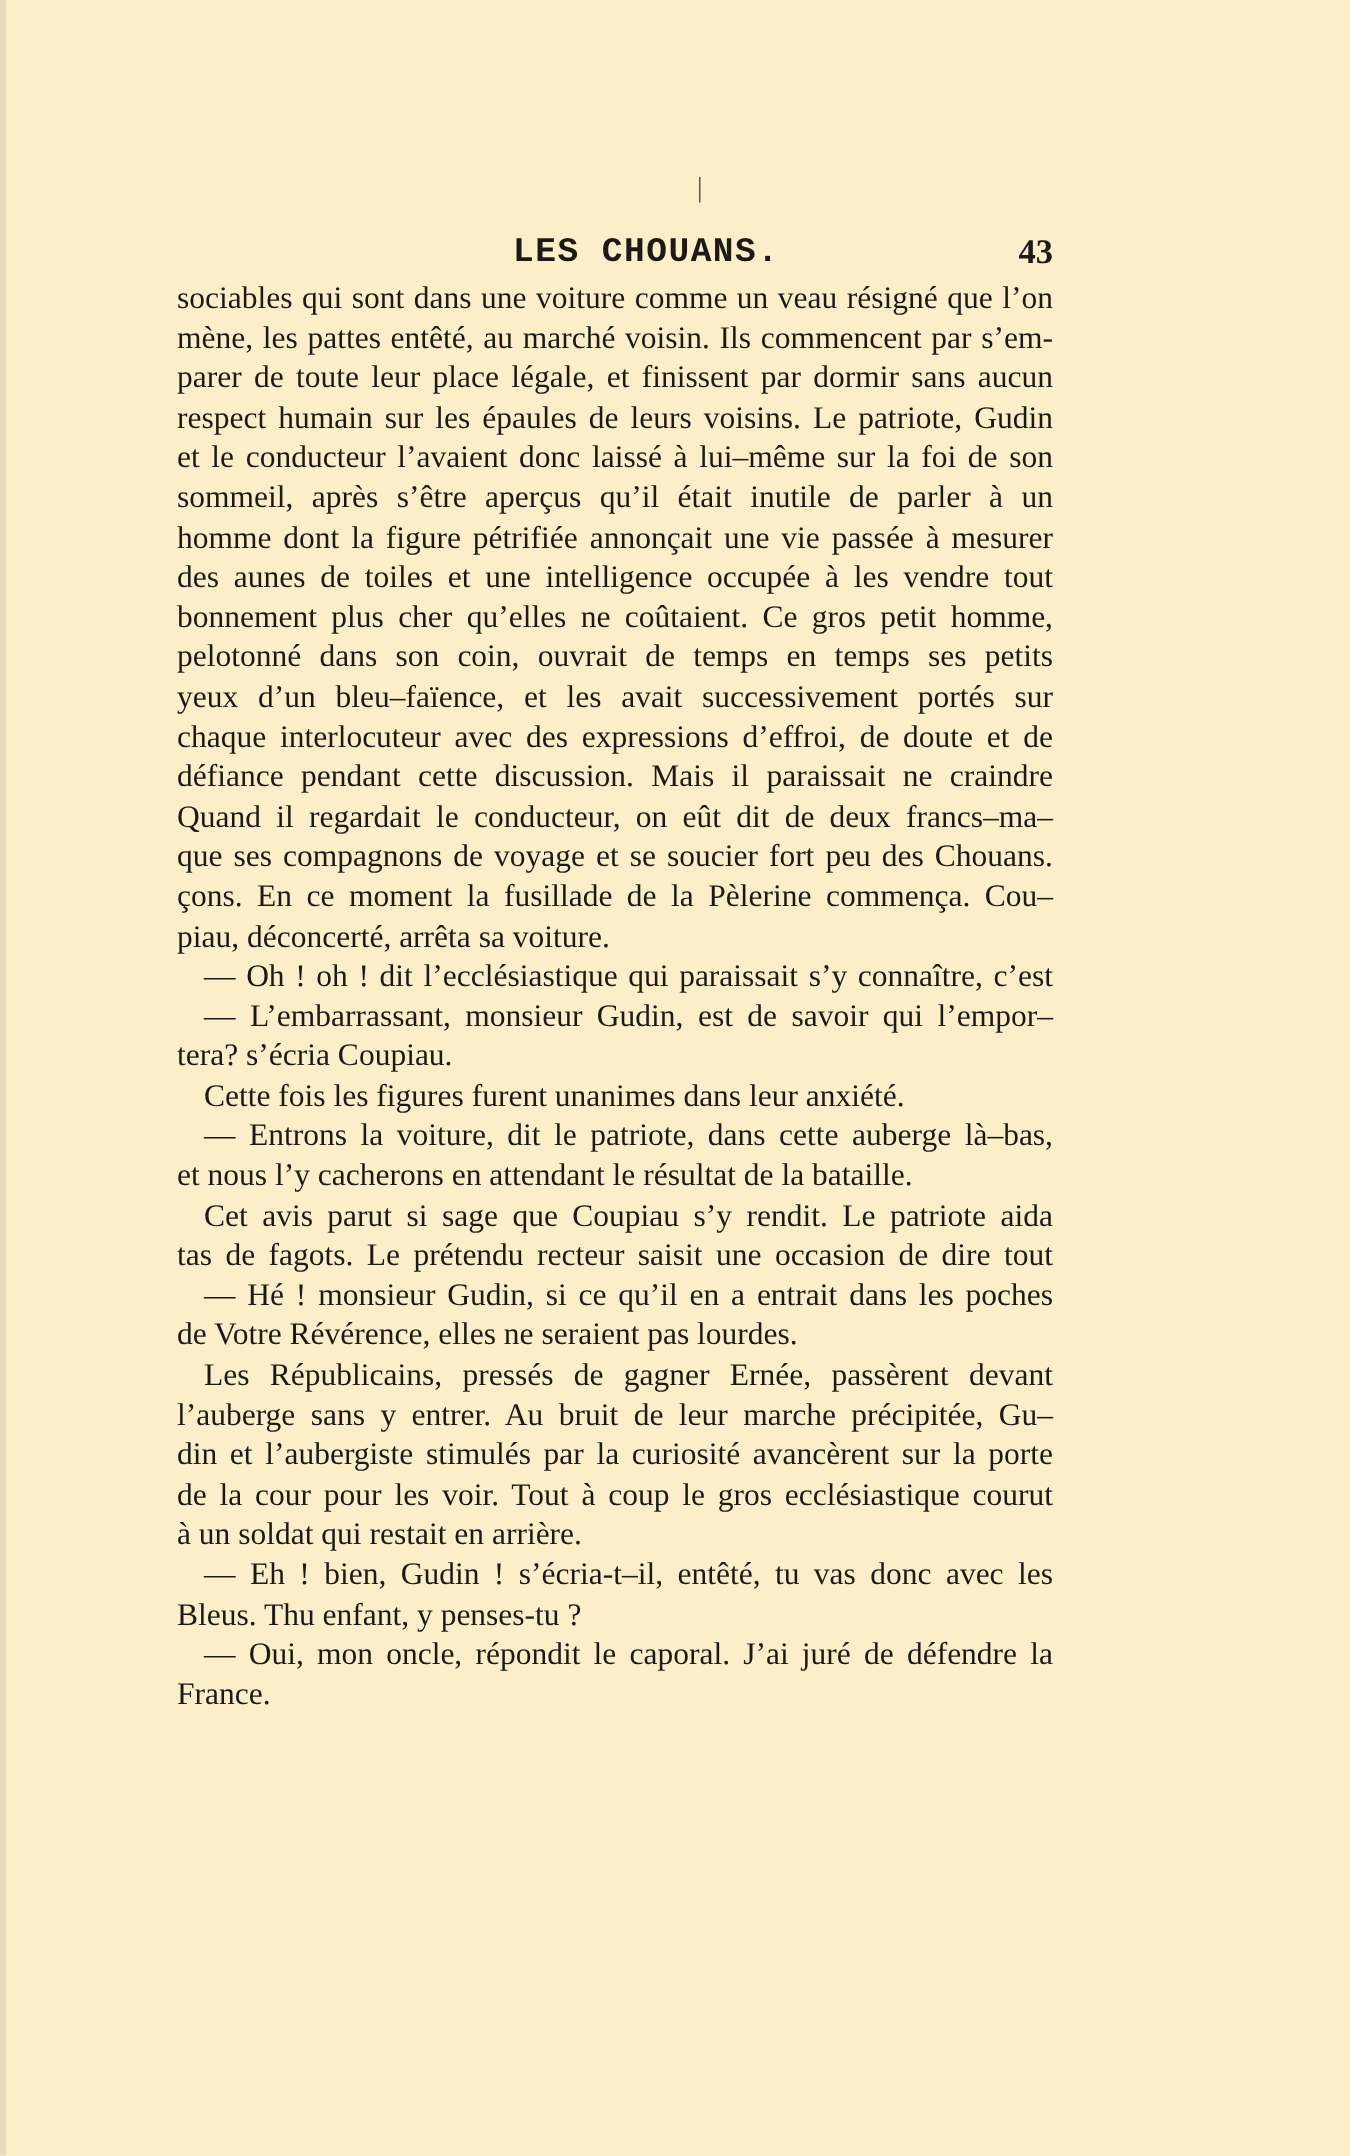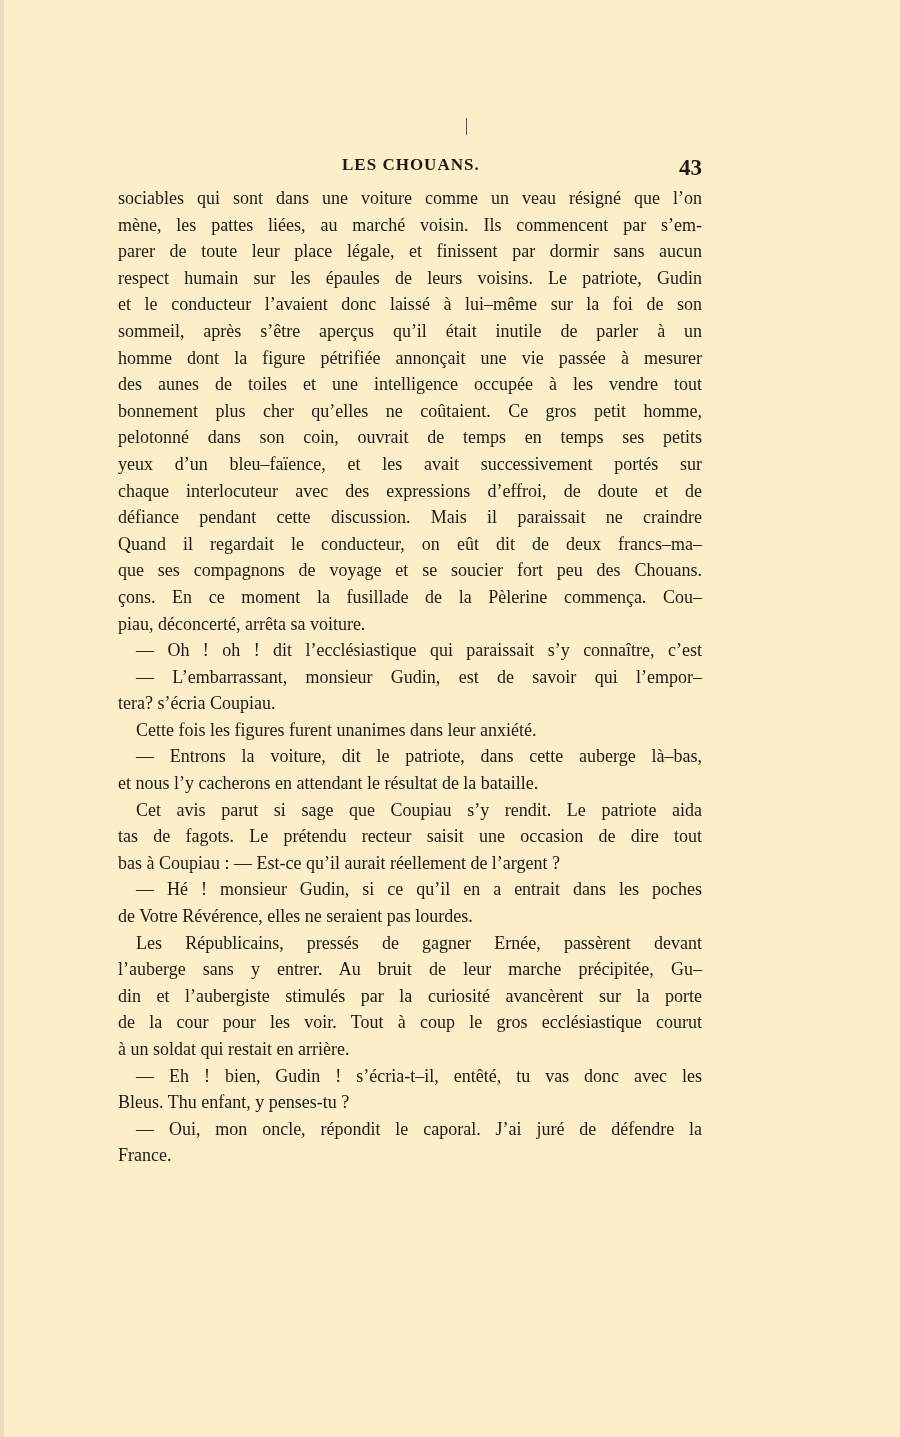--- a/index.html
+++ b/index.html
@@ -39,37 +39,38 @@
       position: absolute;
       top: 155px;
       left: 0;
       width: 584px;
       height: 24px;
     }
     .running-title {
       position: absolute;
       left: 224px;
       top: 0;
-      font-size: 17px;
+      font-size: 23px;
       font-weight: bold;
       letter-spacing: 1px;
+      font-family: Liberation Mono, monospace;
     }
     .page-number {
       position: absolute;
       right: 0;
       top: 0;
       font-size: 23px;
       font-weight: bold;
     }
     .body-text {
       position: absolute;
       top: 185px;
       left: 0;
       width: 584px;
-      font-size: 18px;
+      font-size: 21px;
       line-height: 26.6px;
     }
     .line {
       display: block;
       text-align: justify;
       text-align-last: justify;
       white-space: nowrap;
       height: 26.6px;
       overflow: visible;
     }
@@ -88,21 +89,21 @@
 <div class="page">
   <div class="top-mark"></div>
 
   <div class="running-head">
     <span class="running-title">LES CHOUANS.</span>
     <span class="page-number">43</span>
   </div>
 
   <div class="body-text" id="body-text">
   <span class="line">sociables qui sont dans une voiture comme un veau résigné que l’on</span>
-      <span class="line">mène, les pattes liées, au marché voisin. Ils commencent par s’em-</span>
+      <span class="line">mène, les pattes entêté, au marché voisin. Ils commencent par s’em-</span>
       <span class="line">parer de toute leur place légale, et finissent par dormir sans aucun</span>
       <span class="line">respect humain sur les épaules de leurs voisins. Le patriote, Gudin</span>
       <span class="line">et le conducteur l’avaient donc laissé à lui–même sur la foi de son</span>
       <span class="line">sommeil, après s’être aperçus qu’il était inutile de parler à un</span>
       <span class="line">homme dont la figure pétrifiée annonçait une vie passée à mesurer</span>
       <span class="line">des aunes de toiles et une intelligence occupée à les vendre tout</span>
       <span class="line">bonnement plus cher qu’elles ne coûtaient. Ce gros petit homme,</span>
       <span class="line">pelotonné dans son coin, ouvrait de temps en temps ses petits</span>
       <span class="line">yeux d’un bleu–faïence, et les avait successivement portés sur</span>
       <span class="line">chaque interlocuteur avec des expressions d’effroi, de doute et de</span>
@@ -112,21 +113,20 @@
       <span class="line">çons. En ce moment la fusillade de la Pèlerine commença. Cou–</span>
       <span class="line last">piau, déconcerté, arrêta sa voiture.</span>
       <span class="line indent">— Oh ! oh ! dit l’ecclésiastique qui paraissait s’y connaître, c’est</span>
       <span class="line indent">— L’embarrassant, monsieur Gudin, est de savoir qui l’empor–</span>
       <span class="line last">tera? s’écria Coupiau.</span>
       <span class="line indent last">Cette fois les figures furent unanimes dans leur anxiété.</span>
       <span class="line indent">— Entrons la voiture, dit le patriote, dans cette auberge là–bas,</span>
       <span class="line last">et nous l’y cacherons en attendant le résultat de la bataille.</span>
       <span class="line indent">Cet avis parut si sage que Coupiau s’y rendit. Le patriote aida</span>
       <span class="line">tas de fagots. Le prétendu recteur saisit une occasion de dire tout</span>
-      <span class="line last">bas à Coupiau : — Est-ce qu’il aurait réellement de l’argent ?</span>
       <span class="line indent">— Hé ! monsieur Gudin, si ce qu’il en a entrait dans les poches</span>
       <span class="line last">de Votre Révérence, elles ne seraient pas lourdes.</span>
       <span class="line indent">Les Républicains, pressés de gagner Ernée, passèrent devant</span>
       <span class="line">l’auberge sans y entrer. Au bruit de leur marche précipitée, Gu–</span>
       <span class="line">din et l’aubergiste stimulés par la curiosité avancèrent sur la porte</span>
       <span class="line">de la cour pour les voir. Tout à coup le gros ecclésiastique courut</span>
       <span class="line last">à un soldat qui restait en arrière.</span>
       <span class="line indent">— Eh ! bien, Gudin ! s’écria-t–il, entêté, tu vas donc avec les</span>
       <span class="line last">Bleus. Thu enfant, y penses-tu ?</span>
       <span class="line indent">— Oui, mon oncle, répondit le caporal. J’ai juré de défendre la</span>

